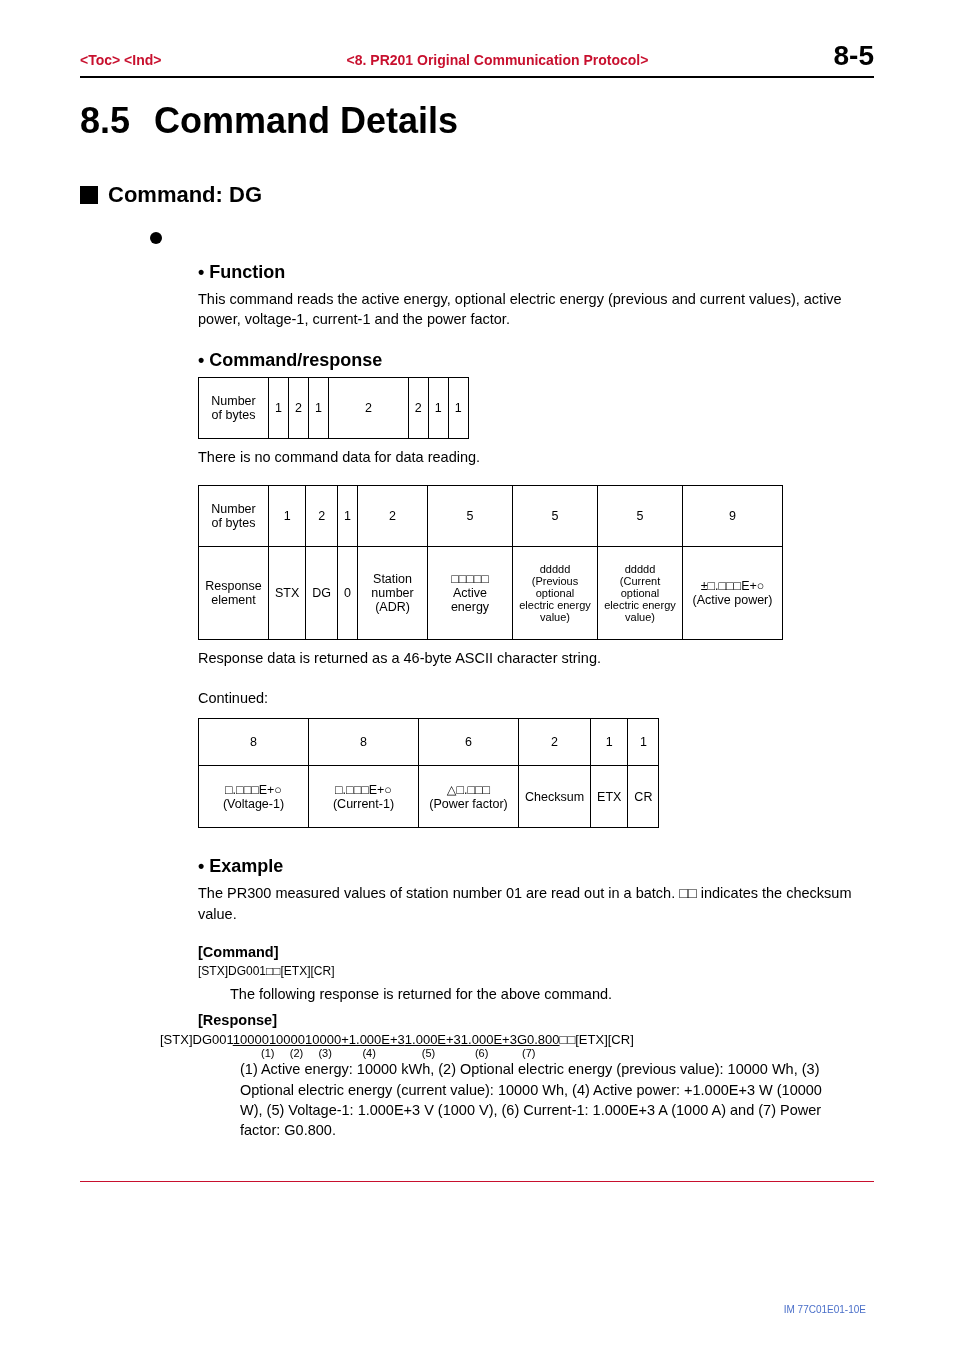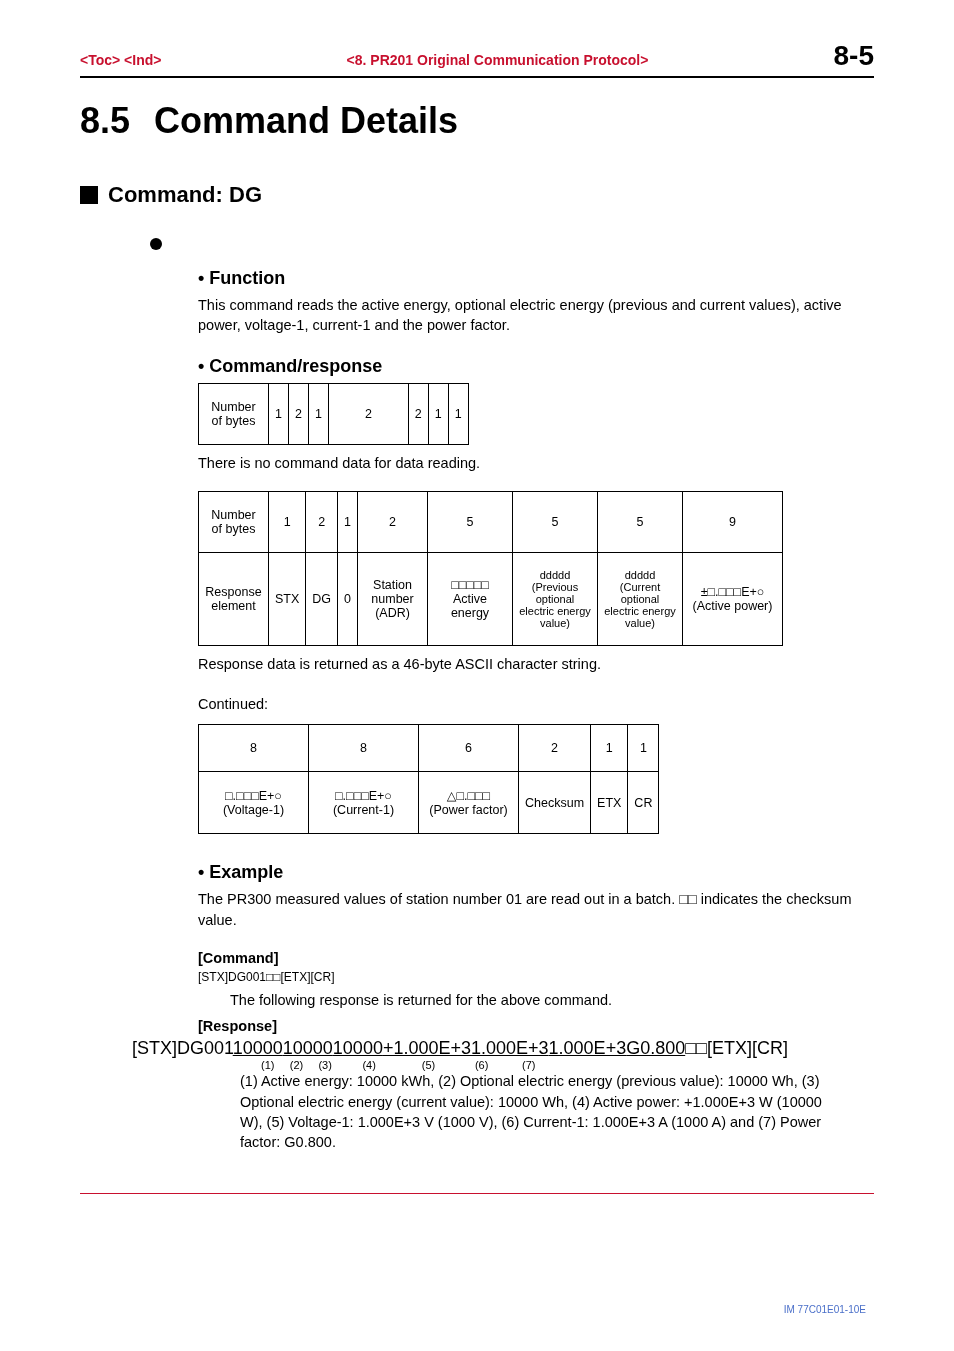--- a/index.html
+++ b/index.html
@@ -18,32 +18,32 @@
     font-size: 14px;
     font-weight: bold;
   }
   .top-links { color: #c8102e; }
   .top-chapter { color: #c8102e; flex: 1; text-align: center; }
   .page-num { color: #000; font-size: 28px; font-weight: bold; }
   .hr-thick { height: 2px; background: #000; margin-bottom: 22px; }
   .hr-thin { height: 1px; background: #c8102e; margin-top: 40px; }
   .sec-title { font-size: 36px; font-weight: bold; margin-bottom: 40px; }
   .sec-num { margin-right: 24px; }
-  .h2 { font-size: 22px; font-weight: bold; margin-bottom: 30px; display: flex; align-items: center; }
+  .h2 { font-size: 22px; font-weight: bold; margin-bottom: 24px; display: flex; align-items: center; }
   .sq { display: inline-block; width: 18px; height: 18px; background: #000; margin-right: 10px; }
   .h3 { font-size: 16px; font-weight: bold; margin-left: 70px; margin-bottom: 18px; display: flex; align-items: center; }
   .dot { display: inline-block; width: 12px; height: 12px; background: #000; border-radius: 50%; margin-right: 8px; }
   .h4 { font-size: 18px; font-weight: bold; margin-left: 118px; margin-bottom: 6px; }
   .body-text { font-size: 14.5px; margin-left: 118px; margin-right: 10px; line-height: 1.4; margin-bottom: 20px; }
   .table-wrap { margin-left: 118px; margin-bottom: 8px; }
   table { border-collapse: collapse; font-size: 12.5px; }
   td { border: 1px solid #000; padding: 16px 6px; text-align: center; vertical-align: middle; }
   .label-h5 { font-size: 14.5px; font-weight: bold; margin-left: 118px; margin-bottom: 4px; }
   .mono { font-family: Arial, sans-serif; font-size: 12px; margin-left: 118px; margin-bottom: 6px; }
-  .resp-line { font-family: Arial, sans-serif; font-size: 18px; margin-left: 52px; margin-bottom: 0; }
+  .resp-line { font-family: Arial, sans-serif; font-size: 13px; margin-left: 80px; margin-bottom: 0; }
   .resp-u { text-decoration: underline; }
   .resp-ref { font-family: Arial, sans-serif; font-size: 11px; margin-left: 181px; letter-spacing: 0; }
   .explain { font-size: 14.5px; margin-left: 160px; margin-right: 40px; line-height: 1.4; }
   .footer { position: absolute; bottom: 36px; right: 88px; font-size: 10px; color: #4a6fc9; }
 </style>
 </head>
 <body>
 
 <div class="top-row">
   <span class="top-links">

